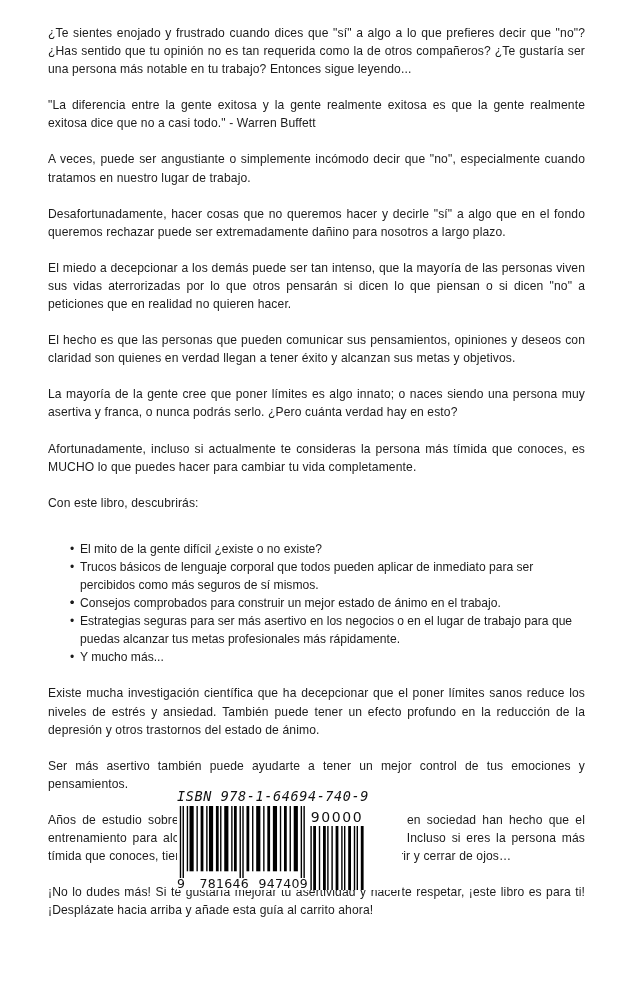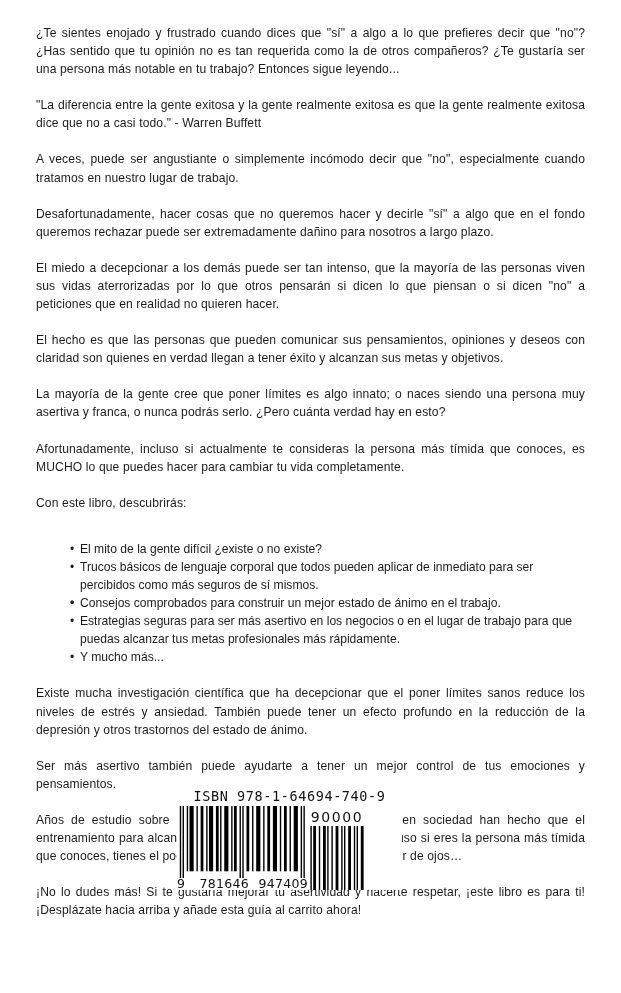--- a/index.html
+++ b/index.html
@@ -19,21 +19,21 @@
     width: 621px;
     height: 993px;
     box-sizing: border-box;
     padding: 24px 36px 0 36px;
     position: relative;
   }
   .para {
     font-size: 12.1px;
     line-height: 18.1px;
     text-align: justify;
-    margin: 0 0 18px 0;
+    margin: 0 0 18px 12px;
     color: #1b1b1b;
     letter-spacing: 0.01em;
   }
   .bullets {
     list-style: none;
     margin: 0 0 18px 0;
     padding: 0;
   }
   .bullets li {
     font-size: 12.1px;
@@ -60,24 +60,24 @@
     left: 177px;
     top: 788px;
     width: 225px;
     background: #ffffff;
   }
   .isbn-text {
     font-family: "DejaVu Sans Mono", "Liberation Mono", monospace;
     font-size: 13.5px;
     letter-spacing: 0.6px;
     color: #111;
-    text-align: center;
     white-space: nowrap;
     margin: 0 0 2px 0;
     font-weight: 400;
+    font-style: italic;
   }
   .barcodes-row {
     display: flex;
     align-items: flex-end;
     justify-content: flex-start;
   }
   .ean-main {
     position: relative;
     width: 132px;
   }

